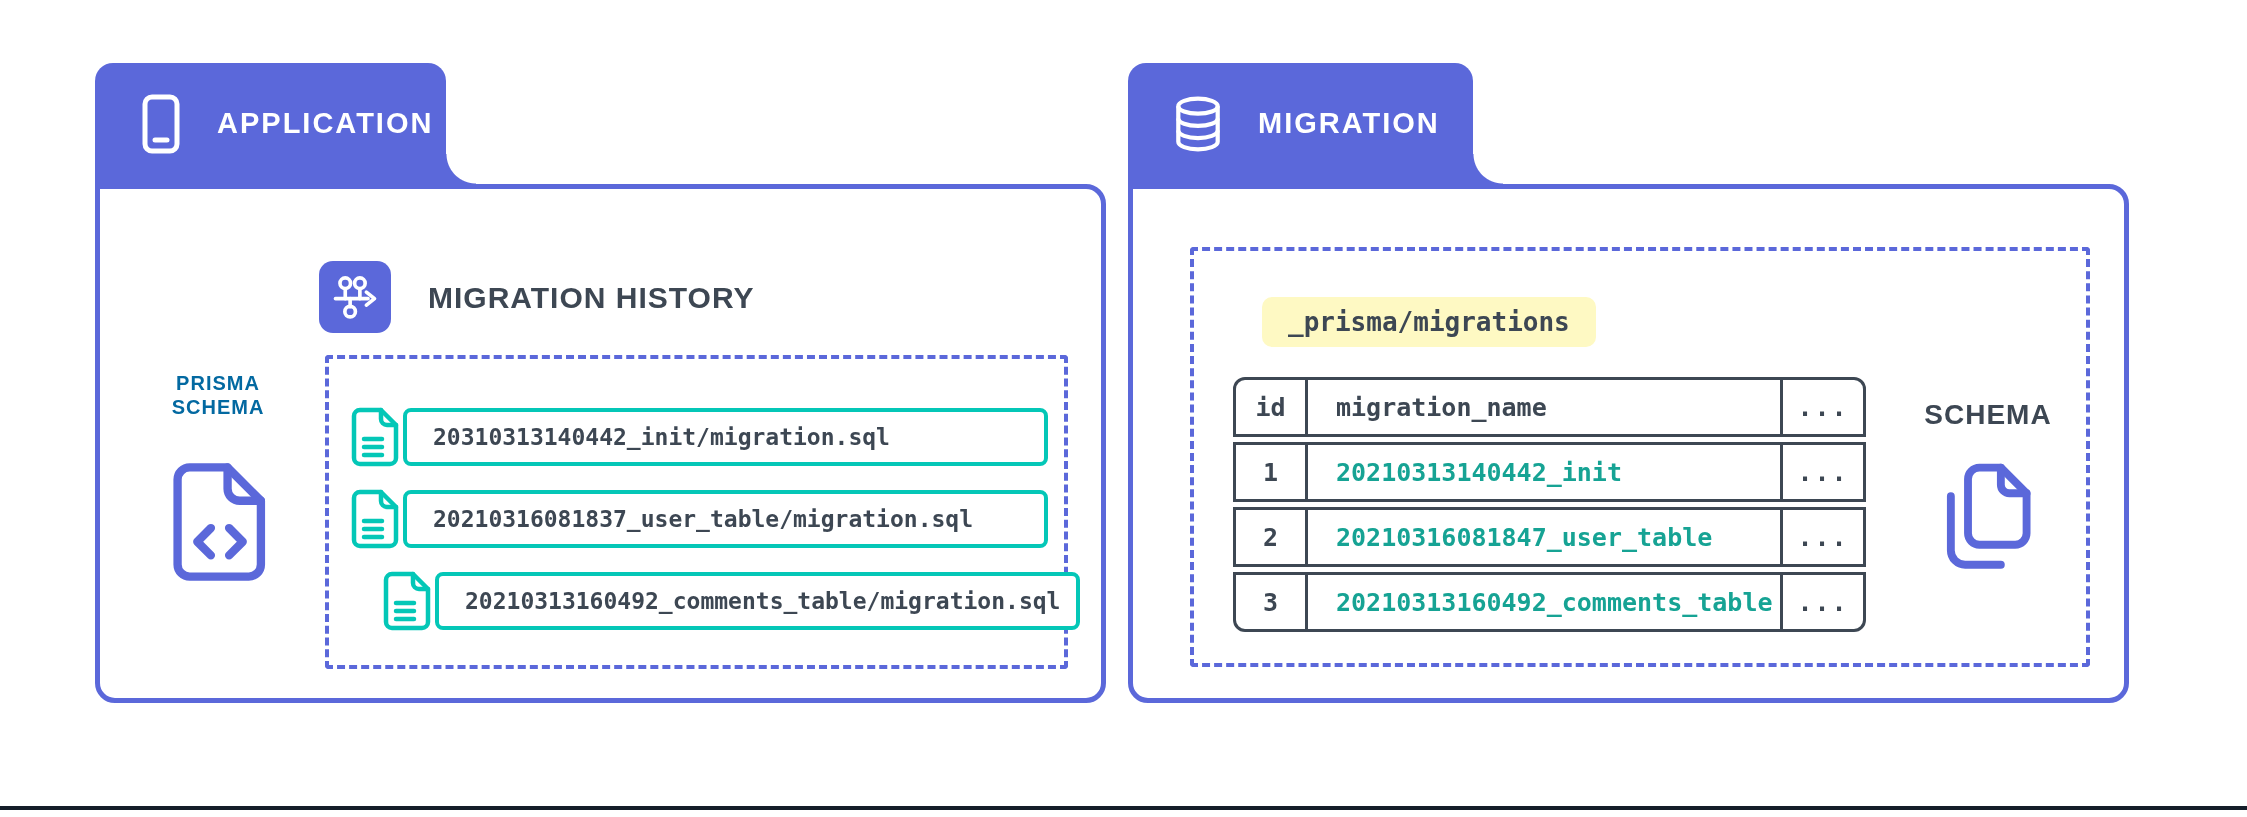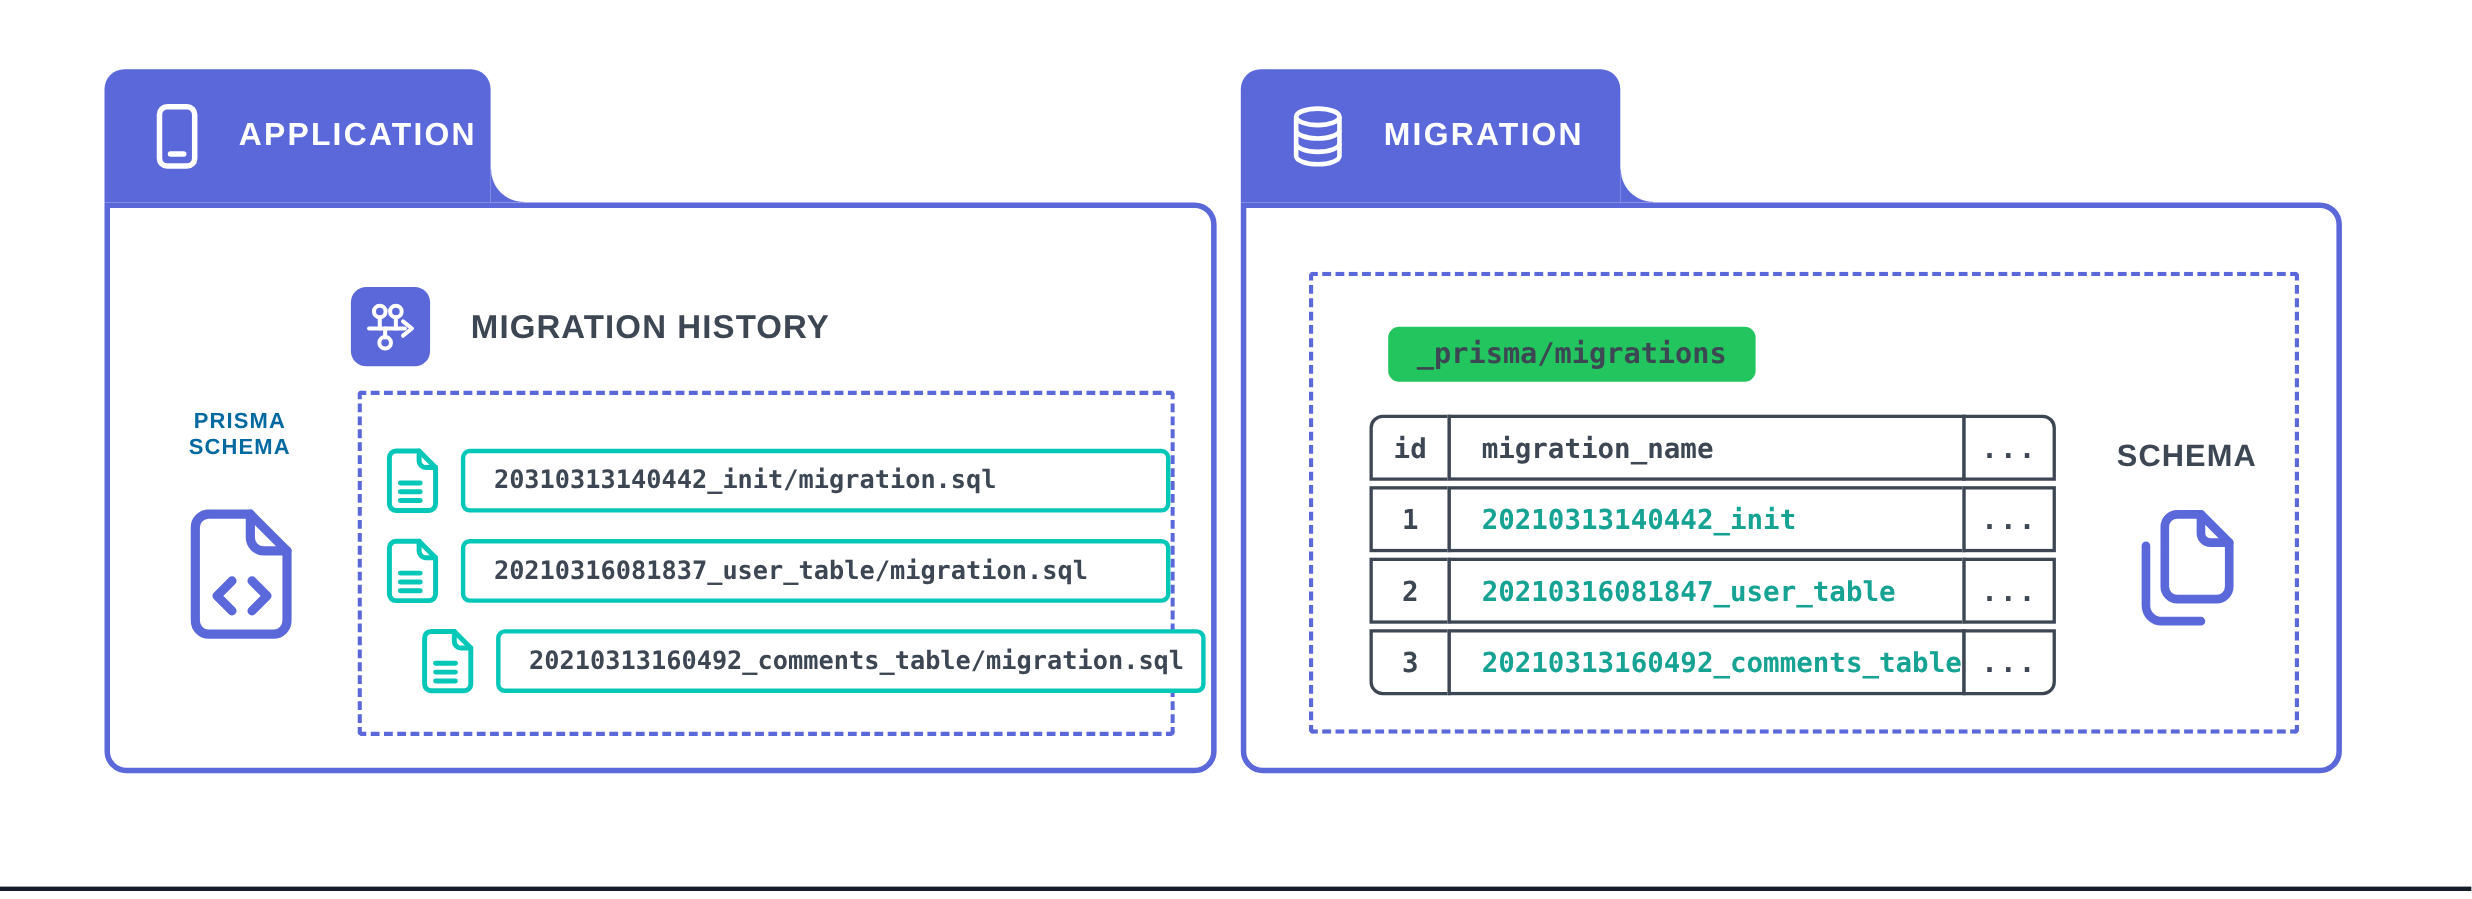--- a/index.html
+++ b/index.html
@@ -80,58 +80,58 @@
   }
   .prisma-schema-icon { position: absolute; left: 70px; top: 272px; }
 
   .dashed-box {
     position: absolute;
     border: 4px dashed #5b68da;
     border-radius: 4px;
   }
   .left-dash { left: 225px; top: 166px; width: 743px; height: 314px; }
 
-  .file-row { position: absolute; left: 22px; display: flex; align-items: center; gap: 18px; }
+  .file-row { position: absolute; left: 22px; display: flex; align-items: center; gap: 2px; }
   .file-pill {
     width: 645px; height: 58px;
     border: 4px solid #04c7b7;
     border-radius: 8px;
     display: flex; align-items: center;
     padding-left: 26px;
     font-family: "DejaVu Sans Mono", monospace;
     font-weight: 700;
     font-size: 23px;
     color: #3d4753;
     background: #ffffff;
   }
 
   
   .right-dash { left: 57px; top: 58px; width: 900px; height: 420px; }
   .chip {
     position: absolute;
     left: 68px; top: 46px;
     height: 50px;
-    background: #22c55e;
+    background: #fef9c3;
     border-radius: 10px;
     display: flex; align-items: center;
     padding: 0 26px;
     font-family: "DejaVu Sans Mono", monospace;
     font-weight: 700;
     font-size: 26px;
     color: #3d4753;
   }
 
   .db-table {
     position: absolute;
     left: 39px; top: 126px;
     width: 636px;
     display: flex; flex-direction: column;
     gap: 5px;
   }
-  .db-row { display: flex; margin-left: 12px; }
+  .db-row { display: flex; }
   .db-cell {
     height: 60px;
     border: 3px solid #3d4753;
     display: flex; align-items: center;
     background: #ffffff;
     font-family: "DejaVu Sans Mono", monospace;
     font-weight: 700;
     font-size: 25px;
     color: #3d4753;
   }

